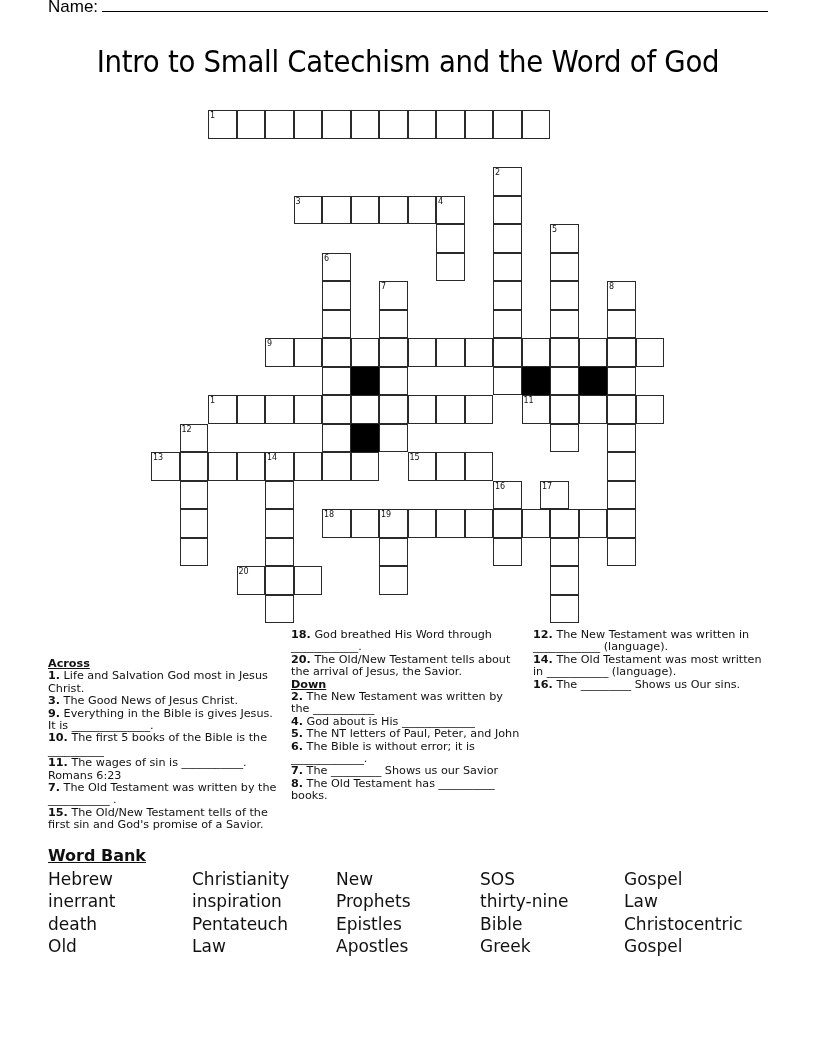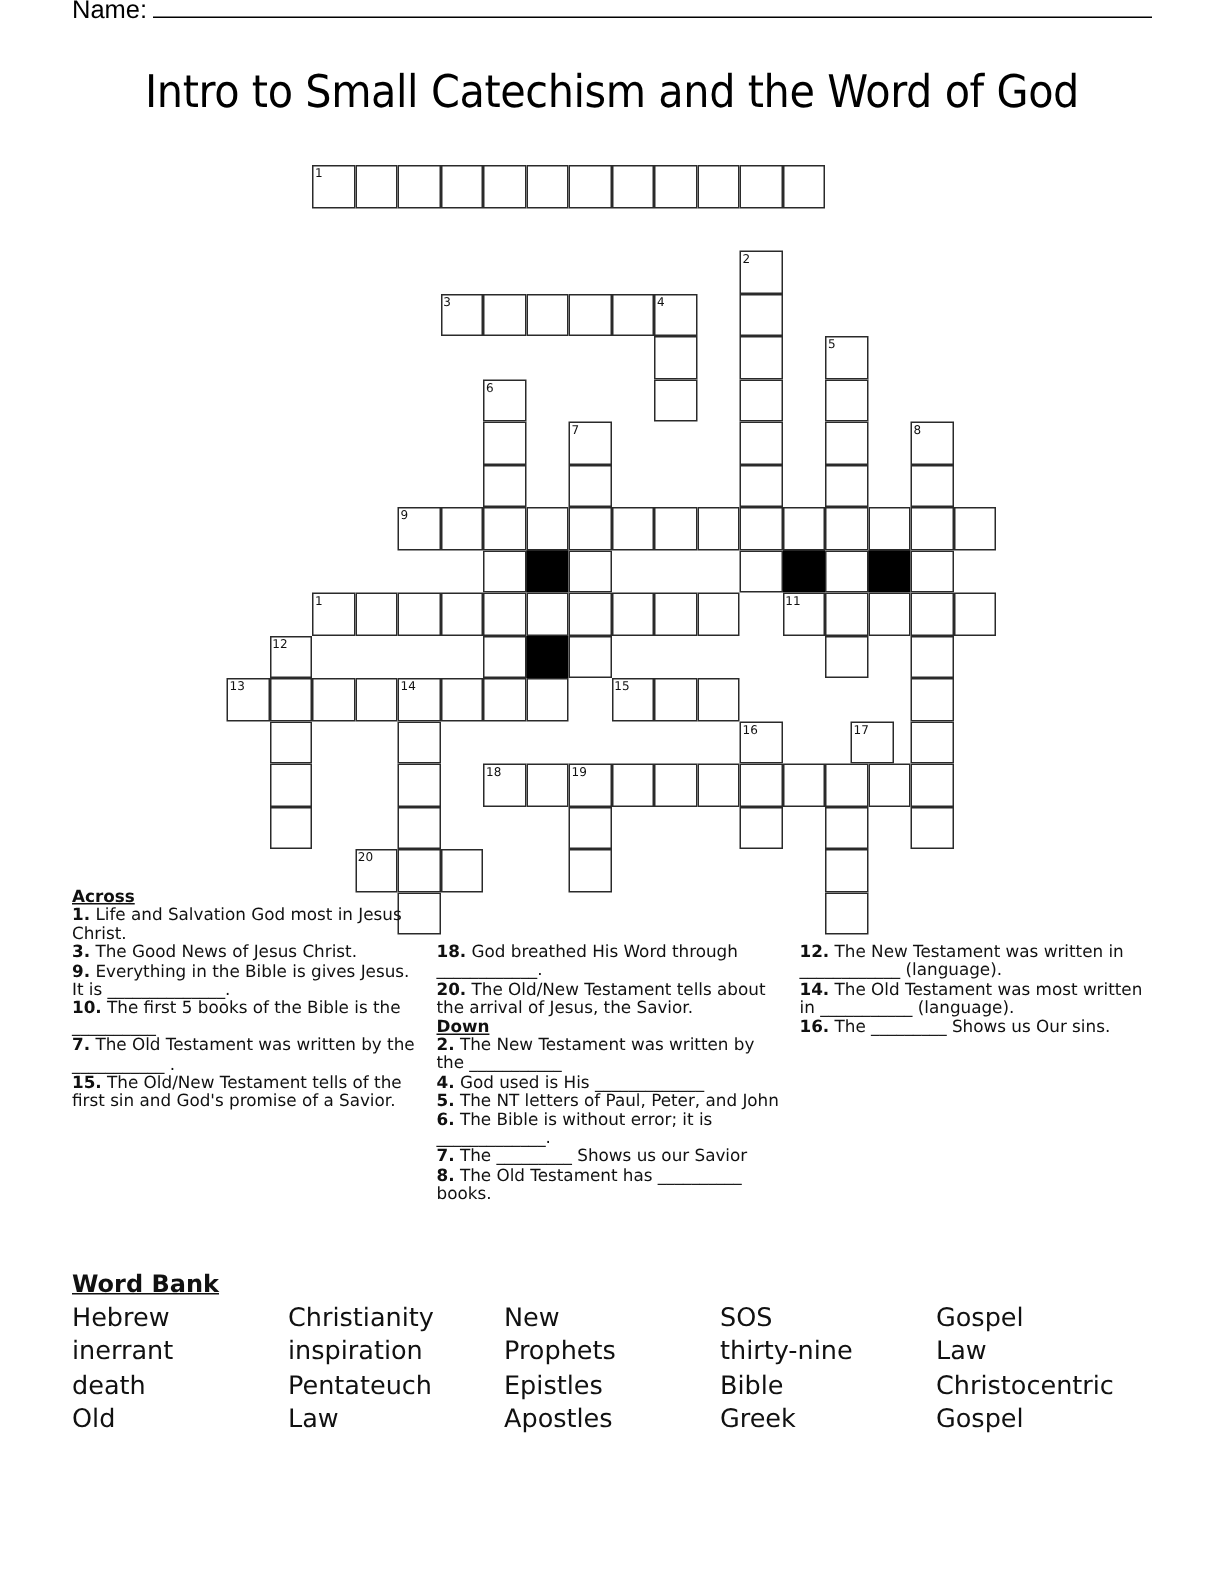--- a/index.html
+++ b/index.html
@@ -27,21 +27,21 @@
       position: absolute; left: 1px; top: 0px; font-family: "DejaVu Sans", sans-serif;
       font-size: 8px; line-height: 9px; color: #111;
     }
     .clues {
       position: absolute; font-family: "DejaVu Sans", sans-serif; font-size: 11.2px;
       line-height: 12.4px; color: #111;
     }
     .clues .heading { font-weight: bold; text-decoration: underline; }
     .clues .clue { margin: 0; }
     .clues .clue b { font-weight: bold; }
-    .col1 { left: 48px; top: 592px; width: 232px; }
+    .col1 { left: 48px; top: 658px; width: 232px; }
     .col2 { left: 291px; top: 629px; width: 232px; }
     .col3 { left: 533px; top: 629px; width: 236px; }
     .wordbank {
       position: absolute; left: 48px; top: 845px; width: 760px;
       font-family: "DejaVu Sans", sans-serif; font-size: 17px; line-height: 22.6px; color: #111;
     }
     .wordbank .wb-title { font-weight: bold; text-decoration: underline; font-size: 16px; }
     .wb-grid { display: grid; grid-template-columns: 144px 144px 144px 144px 144px; }
   </style>
 </head>
@@ -174,21 +174,21 @@
       <span class="num">15</span>
     </div>
     <div class="cell" style="left: 285px; top: 342px;"></div>
     <div class="cell" style="left: 313.5px; top: 342px;"></div>
     <div class="cell" style="left: 456px; top: 342px;"></div>
     <div class="cell" style="left: 28.5px; top: 370.5px;"></div>
     <div class="cell" style="left: 114px; top: 370.5px;"></div>
     <div class="cell" style="left: 342px; top: 370.5px;">
       <span class="num">16</span>
     </div>
-    <div class="cell" style="left: 416px; top: 370.5px;">
+    <div class="cell" style="left: 389px; top: 370.5px;">
       <span class="num">17</span>
     </div>
     <div class="cell" style="left: 456px; top: 370.5px;"></div>
     <div class="cell" style="left: 28.5px; top: 399px;"></div>
     <div class="cell" style="left: 114px; top: 399px;"></div>
     <div class="cell" style="left: 171px; top: 399px;">
       <span class="num">18</span>
     </div>
     <div class="cell" style="left: 199.5px; top: 399px;"></div>
     <div class="cell" style="left: 228px; top: 399px;">
@@ -218,30 +218,31 @@
     <div class="cell" style="left: 114px; top: 484.5px;"></div>
     <div class="cell" style="left: 399px; top: 484.5px;"></div>
   </div>
 
 <div class="clues col1">
   <div class="heading">Across</div>
   <div class="clue"><b>1.</b><span> Life and Salvation God most in Jesus Christ.</span></div>
   <div class="clue"><b>3.</b><span> The Good News of Jesus Christ.</span></div>
   <div class="clue"><b>9.</b><span> Everything in the Bible is gives Jesus. It is ______________.</span></div>
   <div class="clue"><b>10.</b><span> The first 5 books of the Bible is the __________</span></div>
+  <div class="clue"><b>11.</b><span> The wages of sin is ___________. Romans 6:23</span></div>
   <div class="clue"><b>7.</b><span> The Old Testament was written by the ___________ .</span></div>
   <div class="clue"><b>15.</b><span> The Old/New Testament tells of the first sin and God's promise of a Savior.</span></div>
 </div>
 
 <div class="clues col2">
   <div class="clue"><b>18.</b><span> God breathed His Word through ____________.</span></div>
   <div class="clue"><b>20.</b><span> The Old/New Testament tells about the arrival of Jesus, the Savior.</span></div>
   <div class="heading">Down</div>
   <div class="clue"><b>2.</b><span> The New Testament was written by the ___________</span></div>
-  <div class="clue"><b>4.</b><span> God used is His _____________</span></div>
+  <div class="clue"><b>4.</b><span> God about is His _____________</span></div>
   <div class="clue"><b>5.</b><span> The NT letters of Paul, Peter, and John</span></div>
   <div class="clue"><b>6.</b><span> The Bible is without error; it is _____________.</span></div>
   <div class="clue"><b>7.</b><span> The _________ Shows us our Savior</span></div>
   <div class="clue"><b>8.</b><span> The Old Testament has __________ books.</span></div>
 </div>
 
 <div class="clues col3">
   <div class="clue"><b>12.</b><span> The New Testament was written in ____________ (language).</span></div>
   <div class="clue"><b>14.</b><span> The Old Testament was most written in ___________ (language).</span></div>
   <div class="clue"><b>16.</b><span> The _________ Shows us Our sins.</span></div>

